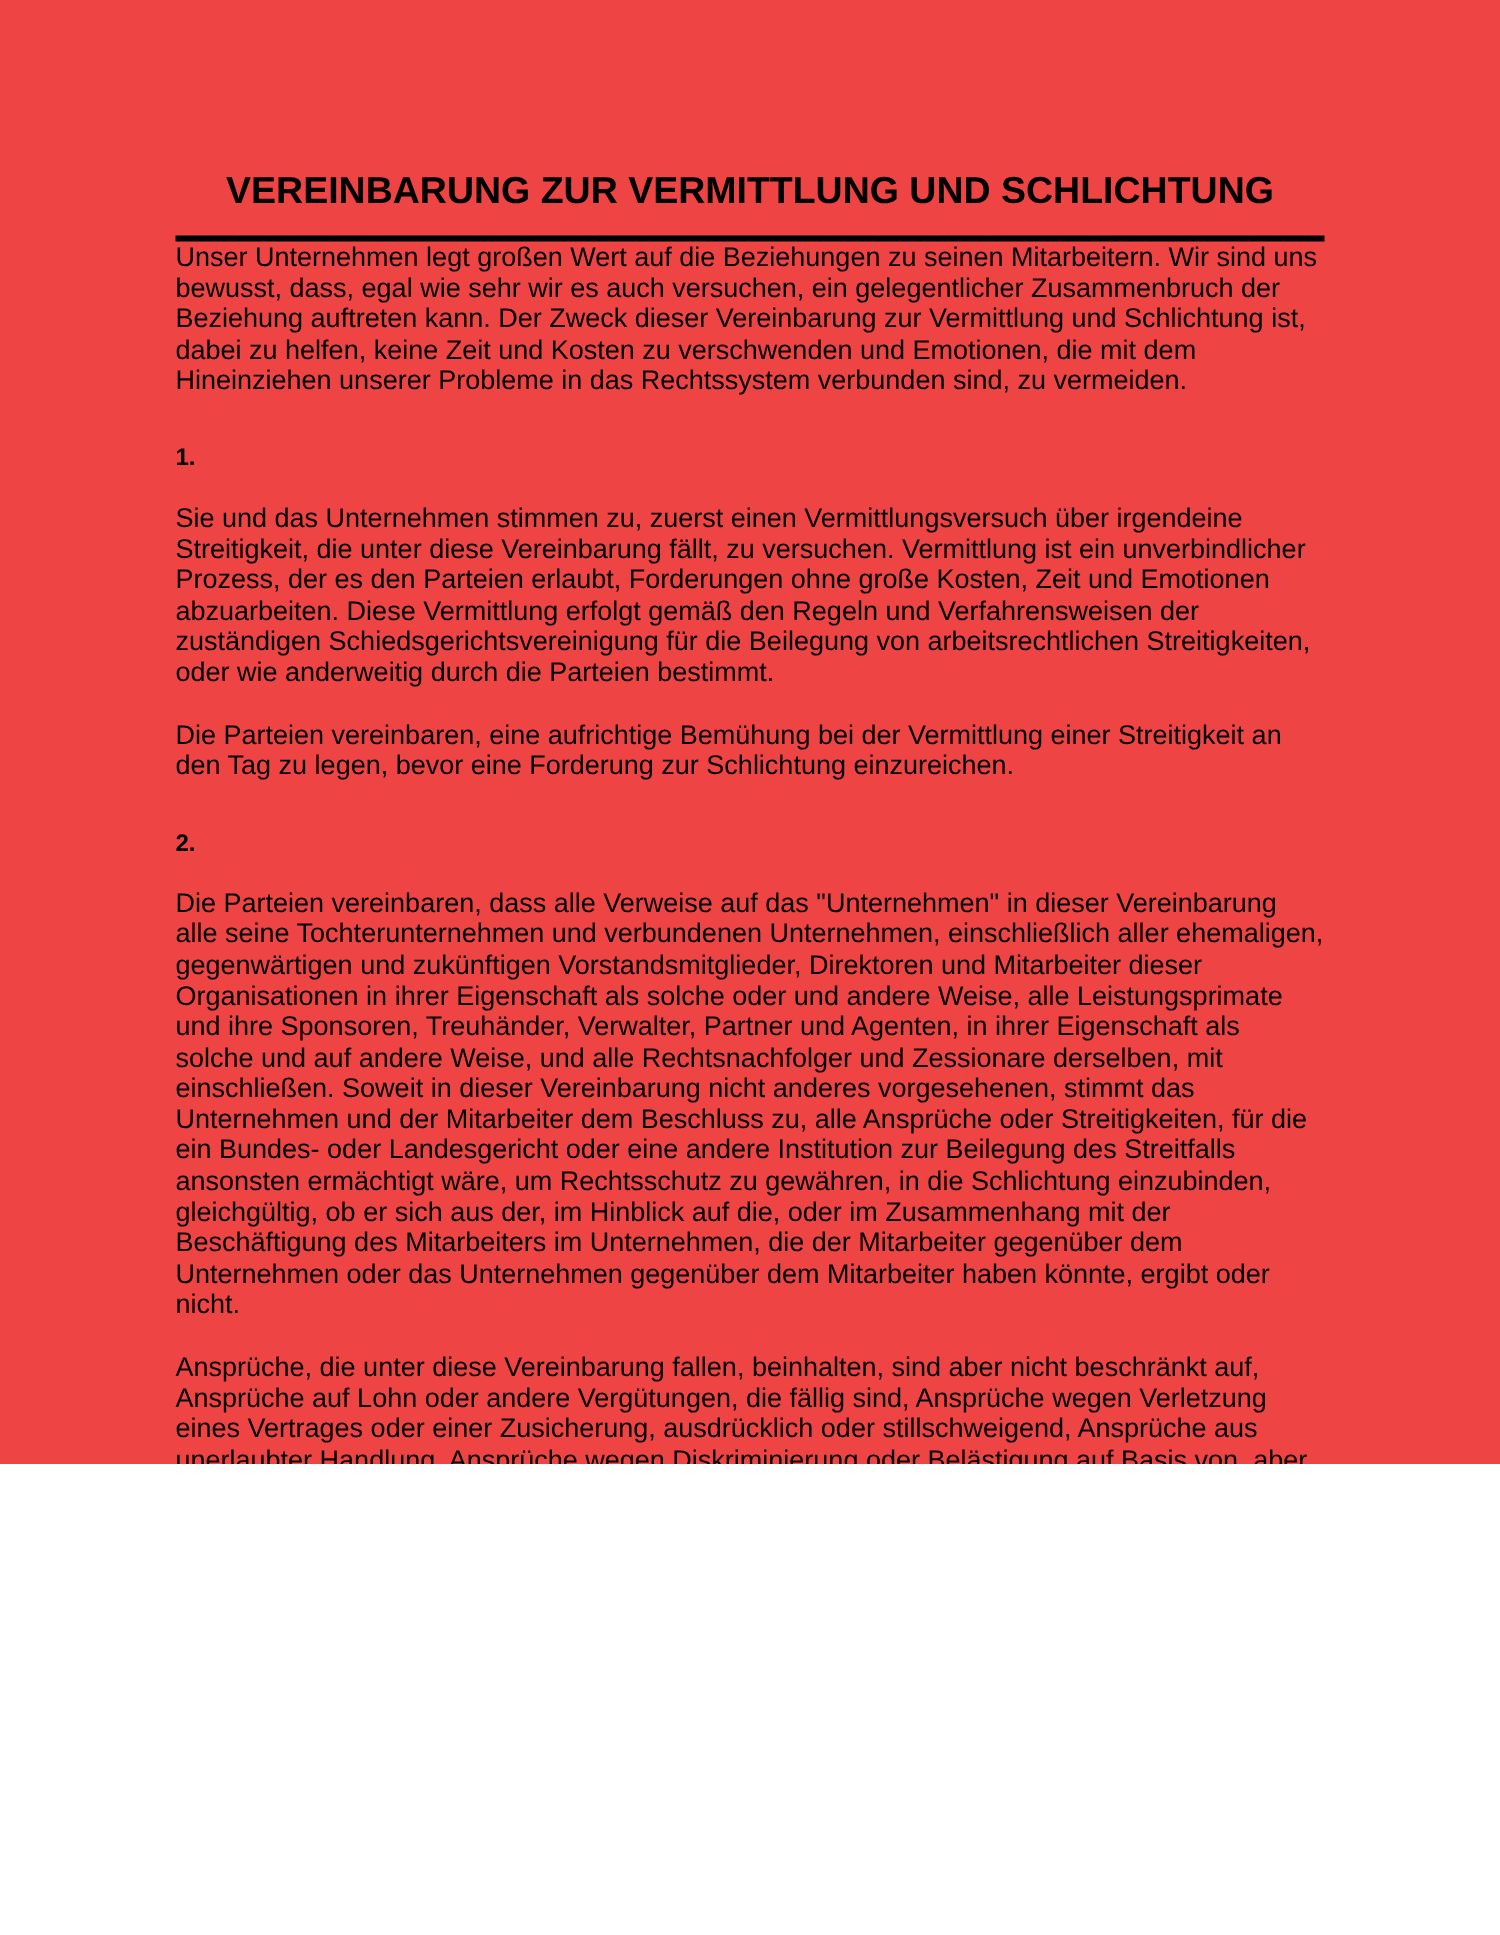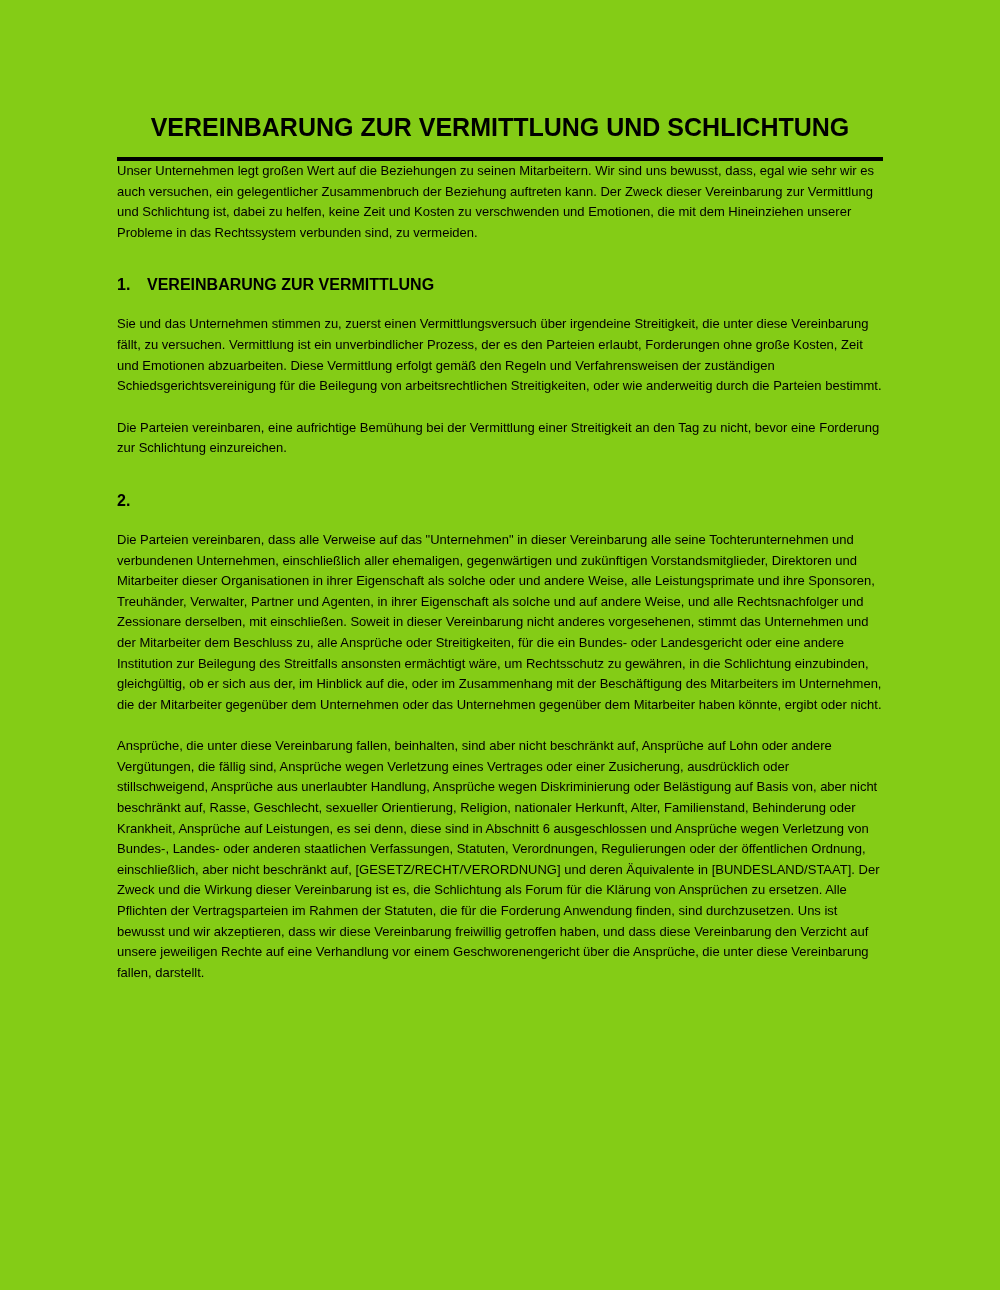--- a/index.html
+++ b/index.html
@@ -3,22 +3,22 @@
 <meta charset="utf-8">
 <style>
   html, body {
     margin: 0;
     padding: 0;
     background: #ffffff;
   }
   .page {
     position: relative;
     width: 1000px;
-    height: 1290px;
-    background: #84cc16;
+    height: 976px;
+    background: #ef4444;
     overflow: hidden;
     font-family: "Liberation Sans", sans-serif;
     color: #000000;
   }
   .content {
     position: absolute;
     top: 112px;
     left: 117px;
     width: 766px;
   }
@@ -30,21 +30,21 @@
     text-align: center;
     color: #000000;
     white-space: nowrap;
   }
   .title-rule {
     height: 4px;
     background: #000000;
     margin-top: 15px;
   }
   .body-text {
-    font-size: 13px;
+    font-size: 18px;
     line-height: 20.6px;
     color: #000000;
     text-align: left;
   }
   p.para {
     margin: 0 0 21px 0;
   }
   .intro-para {
     margin-top: 22px;
   }
@@ -71,24 +71,23 @@
 
     <h1 class="doc-title">VEREINBARUNG ZUR VERMITTLUNG UND SCHLICHTUNG</h1>
 
     <div class="title-rule"></div>
 
     <p class="body-text para intro-para">Unser Unternehmen legt großen Wert auf die Beziehungen zu seinen Mitarbeitern. Wir sind uns bewusst, dass, egal wie sehr wir es auch versuchen, ein gelegentlicher Zusammenbruch der Beziehung auftreten kann. Der Zweck dieser Vereinbarung zur Vermittlung und Schlichtung ist, dabei zu helfen, keine Zeit und Kosten zu verschwenden und Emotionen, die mit dem Hineinziehen unserer Probleme in das Rechtssystem verbunden sind, zu vermeiden.</p>
 
     <div class="section">
       <div class="section-heading">
         <span class="section-num">1.</span>
-        <span class="section-heading-text">VEREINBARUNG ZUR VERMITTLUNG</span>
       </div>
       <p class="body-text para">Sie und das Unternehmen stimmen zu, zuerst einen Vermittlungsversuch über irgendeine Streitigkeit, die unter diese Vereinbarung fällt, zu versuchen. Vermittlung ist ein unverbindlicher Prozess, der es den Parteien erlaubt, Forderungen ohne große Kosten, Zeit und Emotionen abzuarbeiten. Diese Vermittlung erfolgt gemäß den Regeln und Verfahrensweisen der zuständigen Schiedsgerichtsvereinigung für die Beilegung von arbeitsrechtlichen Streitigkeiten, oder wie anderweitig durch die Parteien bestimmt.</p>
-      <p class="body-text para">Die Parteien vereinbaren, eine aufrichtige Bemühung bei der Vermittlung einer Streitigkeit an den Tag zu nicht, bevor eine Forderung zur Schlichtung einzureichen.</p>
+      <p class="body-text para">Die Parteien vereinbaren, eine aufrichtige Bemühung bei der Vermittlung einer Streitigkeit an den Tag zu legen, bevor eine Forderung zur Schlichtung einzureichen.</p>
     </div>
 
     <div class="section">
       <div class="section-heading">
         <span class="section-num">2.</span>
       </div>
       <p class="body-text para">Die Parteien vereinbaren, dass alle Verweise auf das "Unternehmen" in dieser Vereinbarung alle seine Tochterunternehmen und verbundenen Unternehmen, einschließlich aller ehemaligen, gegenwärtigen und zukünftigen Vorstandsmitglieder, Direktoren und Mitarbeiter dieser Organisationen in ihrer Eigenschaft als solche oder und andere Weise, alle Leistungsprimate und ihre Sponsoren, Treuhänder, Verwalter, Partner und Agenten, in ihrer Eigenschaft als solche und auf andere Weise, und alle Rechtsnachfolger und Zessionare derselben, mit einschließen. Soweit in dieser Vereinbarung nicht anderes vorgesehenen, stimmt das Unternehmen und der Mitarbeiter dem Beschluss zu, alle Ansprüche oder Streitigkeiten, für die ein Bundes- oder Landesgericht oder eine andere Institution zur Beilegung des Streitfalls ansonsten ermächtigt wäre, um Rechtsschutz zu gewähren, in die Schlichtung einzubinden, gleichgültig, ob er sich aus der, im Hinblick auf die, oder im Zusammenhang mit der Beschäftigung des Mitarbeiters im Unternehmen, die der Mitarbeiter gegenüber dem Unternehmen oder das Unternehmen gegenüber dem Mitarbeiter haben könnte, ergibt oder nicht.</p>
       <p class="body-text para">Ansprüche, die unter diese Vereinbarung fallen, beinhalten, sind aber nicht beschränkt auf, Ansprüche auf Lohn oder andere Vergütungen, die fällig sind, Ansprüche wegen Verletzung eines Vertrages oder einer Zusicherung, ausdrücklich oder stillschweigend, Ansprüche aus unerlaubter Handlung, Ansprüche wegen Diskriminierung oder Belästigung auf Basis von, aber nicht beschränkt auf, Rasse, Geschlecht, sexueller Orientierung, Religion, nationaler Herkunft, Alter, Familienstand, Behinderung oder Krankheit, Ansprüche auf Leistungen, es sei denn, diese sind in Abschnitt 6 ausgeschlossen und Ansprüche wegen Verletzung von Bundes-, Landes- oder anderen staatlichen Verfassungen, Statuten, Verordnungen, Regulierungen oder der öffentlichen Ordnung, einschließlich, aber nicht beschränkt auf, [GESETZ/RECHT/VERORDNUNG] und deren Äquivalente in [BUNDESLAND/STAAT]. Der Zweck und die Wirkung dieser Vereinbarung ist es, die Schlichtung als Forum für die Klärung von Ansprüchen zu ersetzen. Alle Pflichten der Vertragsparteien im Rahmen der Statuten, die für die Forderung Anwendung finden, sind durchzusetzen. Uns ist bewusst und wir akzeptieren, dass wir diese Vereinbarung freiwillig getroffen haben, und dass diese Vereinbarung den Verzicht auf unsere jeweiligen Rechte auf eine Verhandlung vor einem Geschworenengericht über die Ansprüche, die unter diese Vereinbarung fallen, darstellt.</p>
     </div>
 

